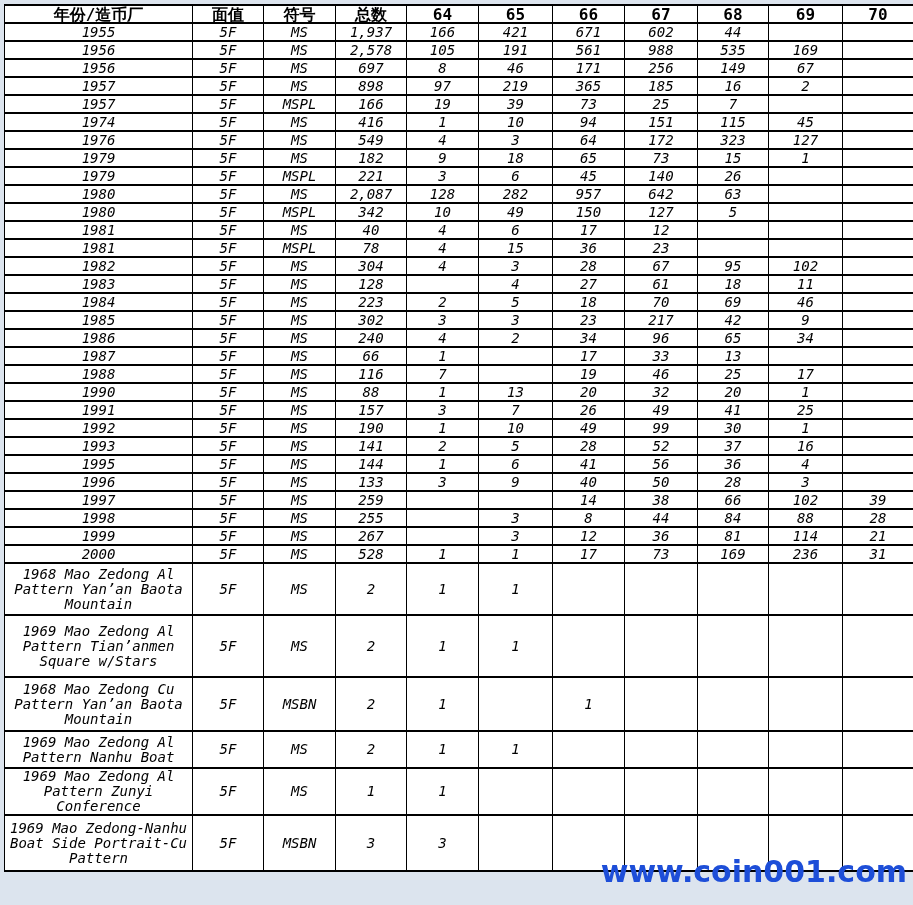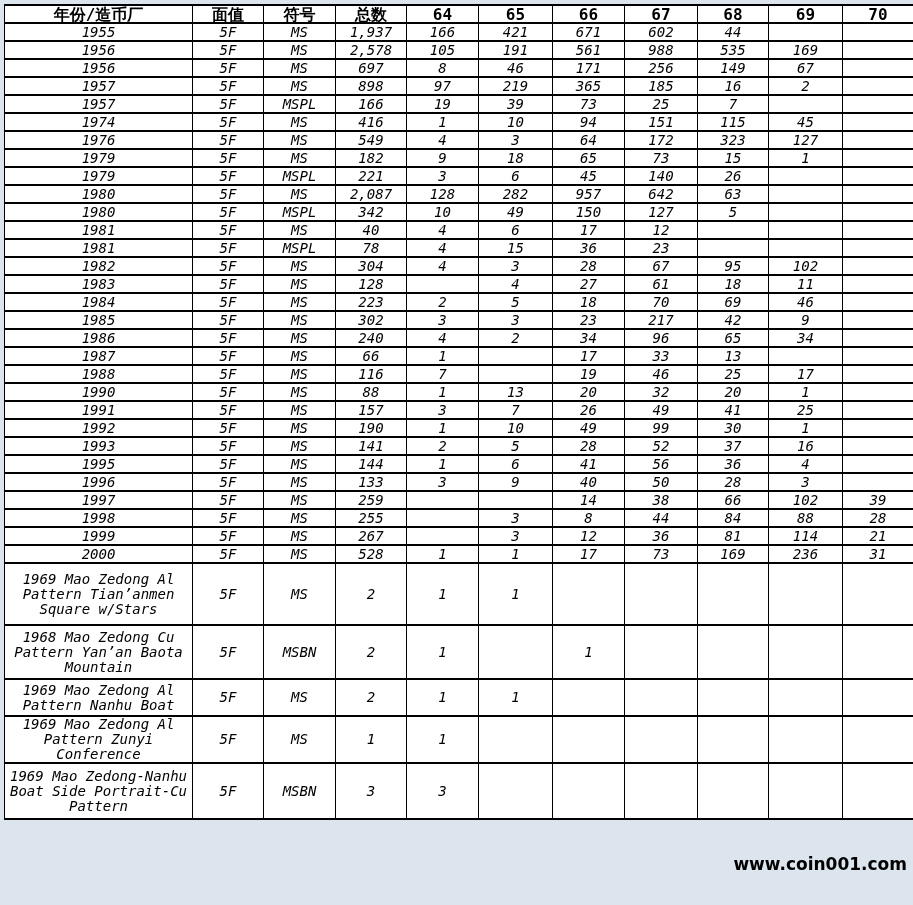--- a/index.html
+++ b/index.html
@@ -22,22 +22,22 @@
     padding:0 2px;color:#000;
     font-size:14px;line-height:15px;
     overflow:hidden;word-wrap:break-word;
   }
   thead th{font-weight:bold;font-size:16px;}
   tbody tr{height:18px;font-style:italic;}
   thead tr{height:18px;}
   .watermark{
     position:absolute;top:854px;right:6px;z-index:5;
     font-family:"DejaVu Sans",sans-serif;
-    font-weight:bold;font-size:17px;letter-spacing:0px;
-    color:#000000;pointer-events:none;white-space:nowrap;
+    font-weight:bold;font-size:30px;letter-spacing:0px;
+    color:#1d4ed8;pointer-events:none;white-space:nowrap;
   }
 </style>
 </head>
 <body>
 
 <div class="sheet">
   <table>
     <colgroup>
       <col style="width:188px">
         <col style="width:71px">
@@ -450,20 +450,33 @@
           <td>MS</td>
           <td>528</td>
           <td>1</td>
           <td>1</td>
           <td>17</td>
           <td>73</td>
           <td>169</td>
           <td>236</td>
           <td>31</td>
         </tr>
+        <tr style="height: 52px;">
+          <td>1968 Mao Zedong Al Pattern Yan’an Baota Mountain</td>
+          <td>5F</td>
+          <td>MS</td>
+          <td>2</td>
+          <td>1</td>
+          <td>1</td>
+          <td></td>
+          <td></td>
+          <td></td>
+          <td></td>
+          <td></td>
+        </tr>
         <tr style="height: 62px;">
           <td>1969 Mao Zedong Al Pattern Tian’anmen Square w/Stars</td>
           <td>5F</td>
           <td>MS</td>
           <td>2</td>
           <td>1</td>
           <td>1</td>
           <td></td>
           <td></td>
           <td></td>

